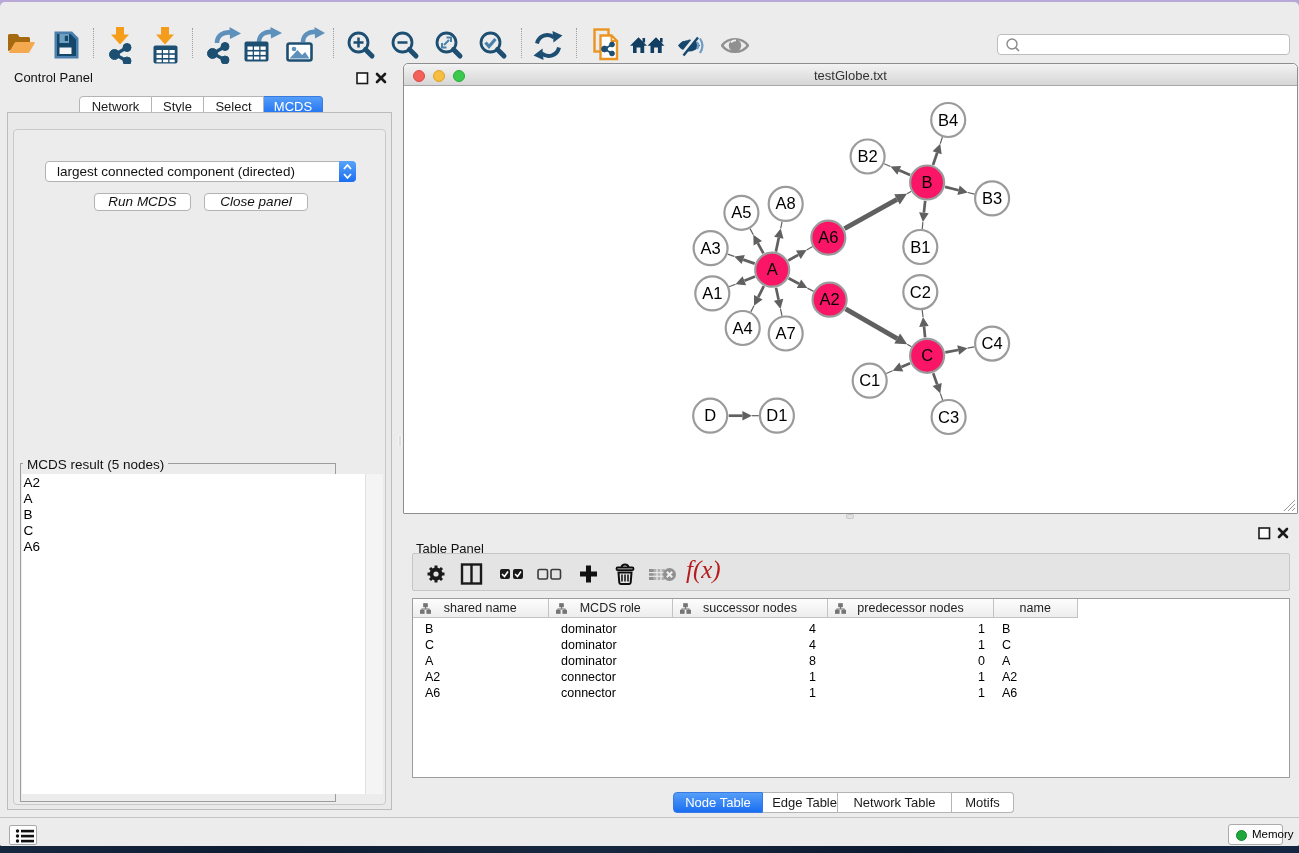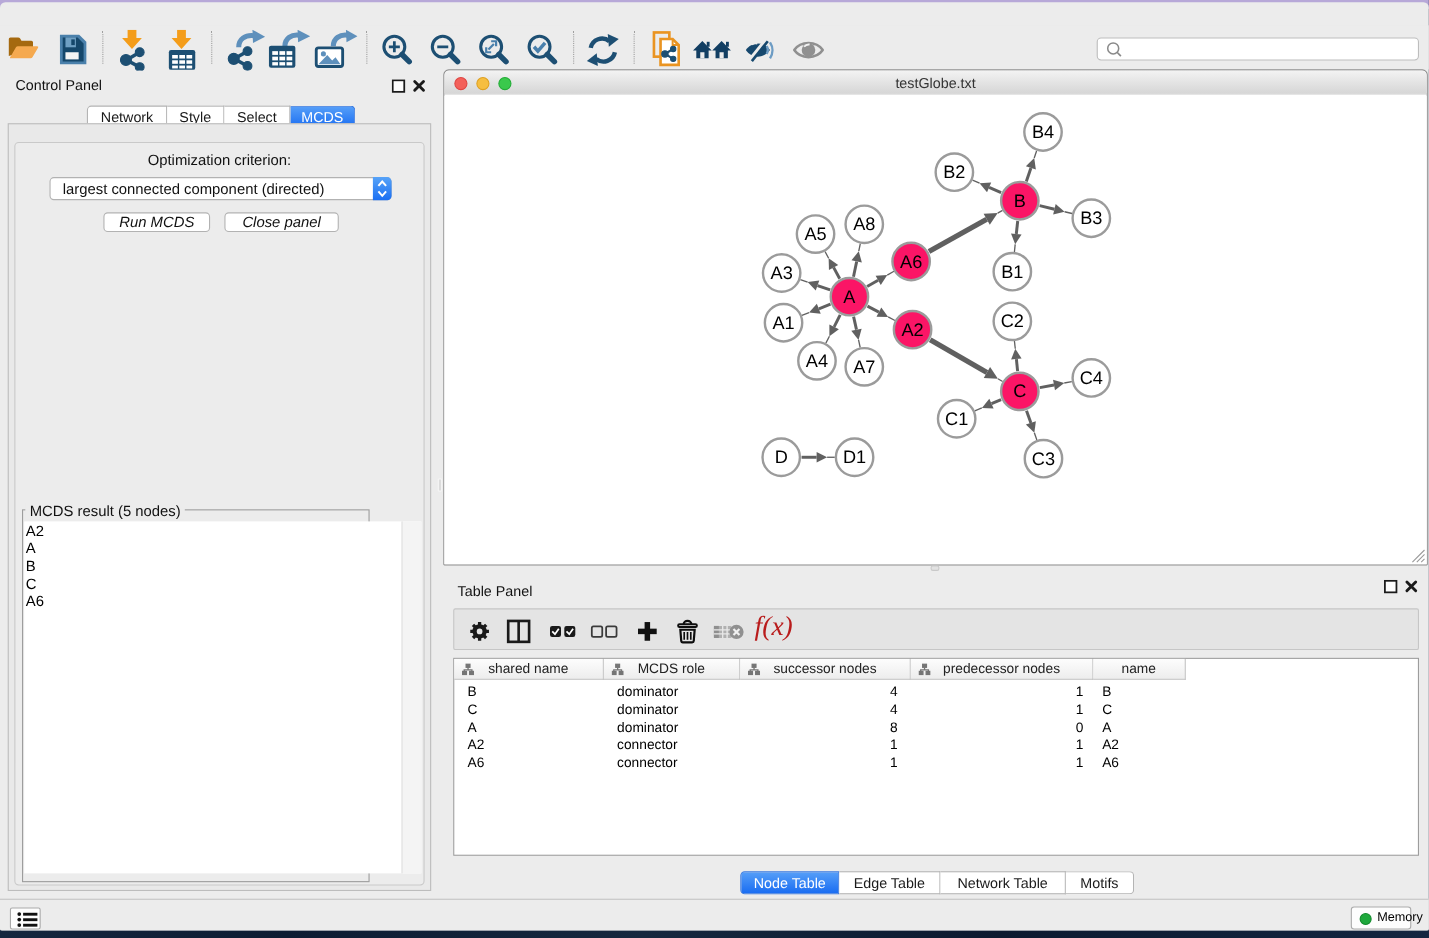--- a/index.html
+++ b/index.html
@@ -261,21 +261,20 @@
     <path d="M21,2 l8,8 M29,2 l-8,8" stroke="#1a1a1a" stroke-width="2.6" stroke-linecap="round"></path>
   </svg>
   <div class="tabs" style="left:79px;top:33px;">
     <div class="tab first" style="width:73px;">Network</div>
     <div class="tab" style="width:52px;">Style</div>
     <div class="tab" style="width:60px;">Select</div>
     <div class="tab sel last" style="width:59px;">MCDS</div>
   </div>
   <div id="cp-body">
    <div id="cp-inner">
-    <div id="optlabel">Optimization criterion:</div>
     <div id="dropdown">largest connected component (directed)
       <div id="dd-step">
         <svg width="17" height="21" viewBox="0 0 17 21" style="position:absolute;left:0;top:0;">
           <path d="M5,8 L8.5,4 L12,8" fill="none" stroke="#fff" stroke-width="1.8"></path>
           <path d="M5,13 L8.5,17 L12,13" fill="none" stroke="#fff" stroke-width="1.8"></path>
         </svg>
       </div>
     </div>
     <div class="btn" style="left:80px;top:63px;width:97px;">Run MCDS</div>
     <div class="btn" style="left:190px;top:63px;width:104px;">Close panel</div>
@@ -400,21 +399,21 @@
           <text x="372.9" y="334.2" font-size="16.5" fill="#000" text-anchor="middle">D1</text>
         </svg>
   </div>
   <svg style="position:absolute;right:1px;bottom:1px;" width="13" height="13" viewBox="0 0 13 13">
     <path d="M12,1 L1,12 M12,5 L5,12 M12,9 L9,12" stroke="#9a9a9a" stroke-width="1"></path>
   </svg>
 </div>
 <div style="position:absolute;left:398px;top:433px;width:4px;height:12px;background:#dcdcdc;border:1px solid #f5f5f5;border-radius:1px;"></div>
 <div style="position:absolute;left:846px;top:512px;width:8px;height:5px;background:#e2e2e2;border:1px solid #c9c9c9;border-radius:2px;"></div>
 <div id="tpanel">
-  <div class="phead" style="position:absolute;left:11px;top:12px;font-size:13px;color:#111;">Table Panel</div>
+  <div class="phead" style="position:absolute;left:11px;top:23px;font-size:13px;color:#111;">Table Panel</div>
   <svg class="winbtns" style="left:853px;top:9px;" width="34" height="13" viewBox="0 0 34 13">
     <rect x="1" y="1" width="10.5" height="10.5" fill="#fdfdfd" stroke="#1a1a1a" stroke-width="1.6"></rect>
     <path d="M21,2 l8,8 M29,2 l-8,8" stroke="#1a1a1a" stroke-width="2.6" stroke-linecap="round"></path>
   </svg>
   <div id="tp-toolbar">
     <svg style="position:absolute;left:10px;top:8px;" width="690" height="24" viewBox="0 0 690 24">
 
       <g fill="#1a1a1a">
         <circle cx="13" cy="12" r="6.5"></circle>
         <g stroke="#1a1a1a" stroke-width="3">
@@ -523,21 +522,21 @@
         <div class="tr" style="left:415px;top:69.5px;width:157px;text-align:right;">1</div>
         <div class="tr" style="left:589px;top:69.5px;width:80px;">A2</div>
         <div class="tr" style="left:12px;top:85.5px;width:120px;">A6</div>
         <div class="tr" style="left:148px;top:85.5px;width:108px;">connector</div>
         <div class="tr" style="left:260px;top:85.5px;width:143px;text-align:right;">1</div>
         <div class="tr" style="left:415px;top:85.5px;width:157px;text-align:right;">1</div>
         <div class="tr" style="left:589px;top:85.5px;width:80px;">A6</div>
   </div>
   <div class="tabs btabs">
     <div class="tab first sel" style="width:90px;">Node Table</div>
-    <div class="tab" style="width:92px;">Edge Table</div>
+    <div class="tab" style="width:75px;text-align:right;">Edge Table</div>
     <div class="tab" style="width:114px;">Network Table</div>
     <div class="tab last" style="width:62px;">Motifs</div>
   </div>
 </div>
 <div id="statusbar">
   <div id="listbtn">
     <svg width="26" height="18" viewBox="0 0 26 18" style="position:absolute;left:4px;top:1px;">
       <g fill="#111">
         <circle cx="3.5" cy="4" r="1.7"></circle>
             <rect x="7" y="2.8" width="13" height="2.6"></rect>

